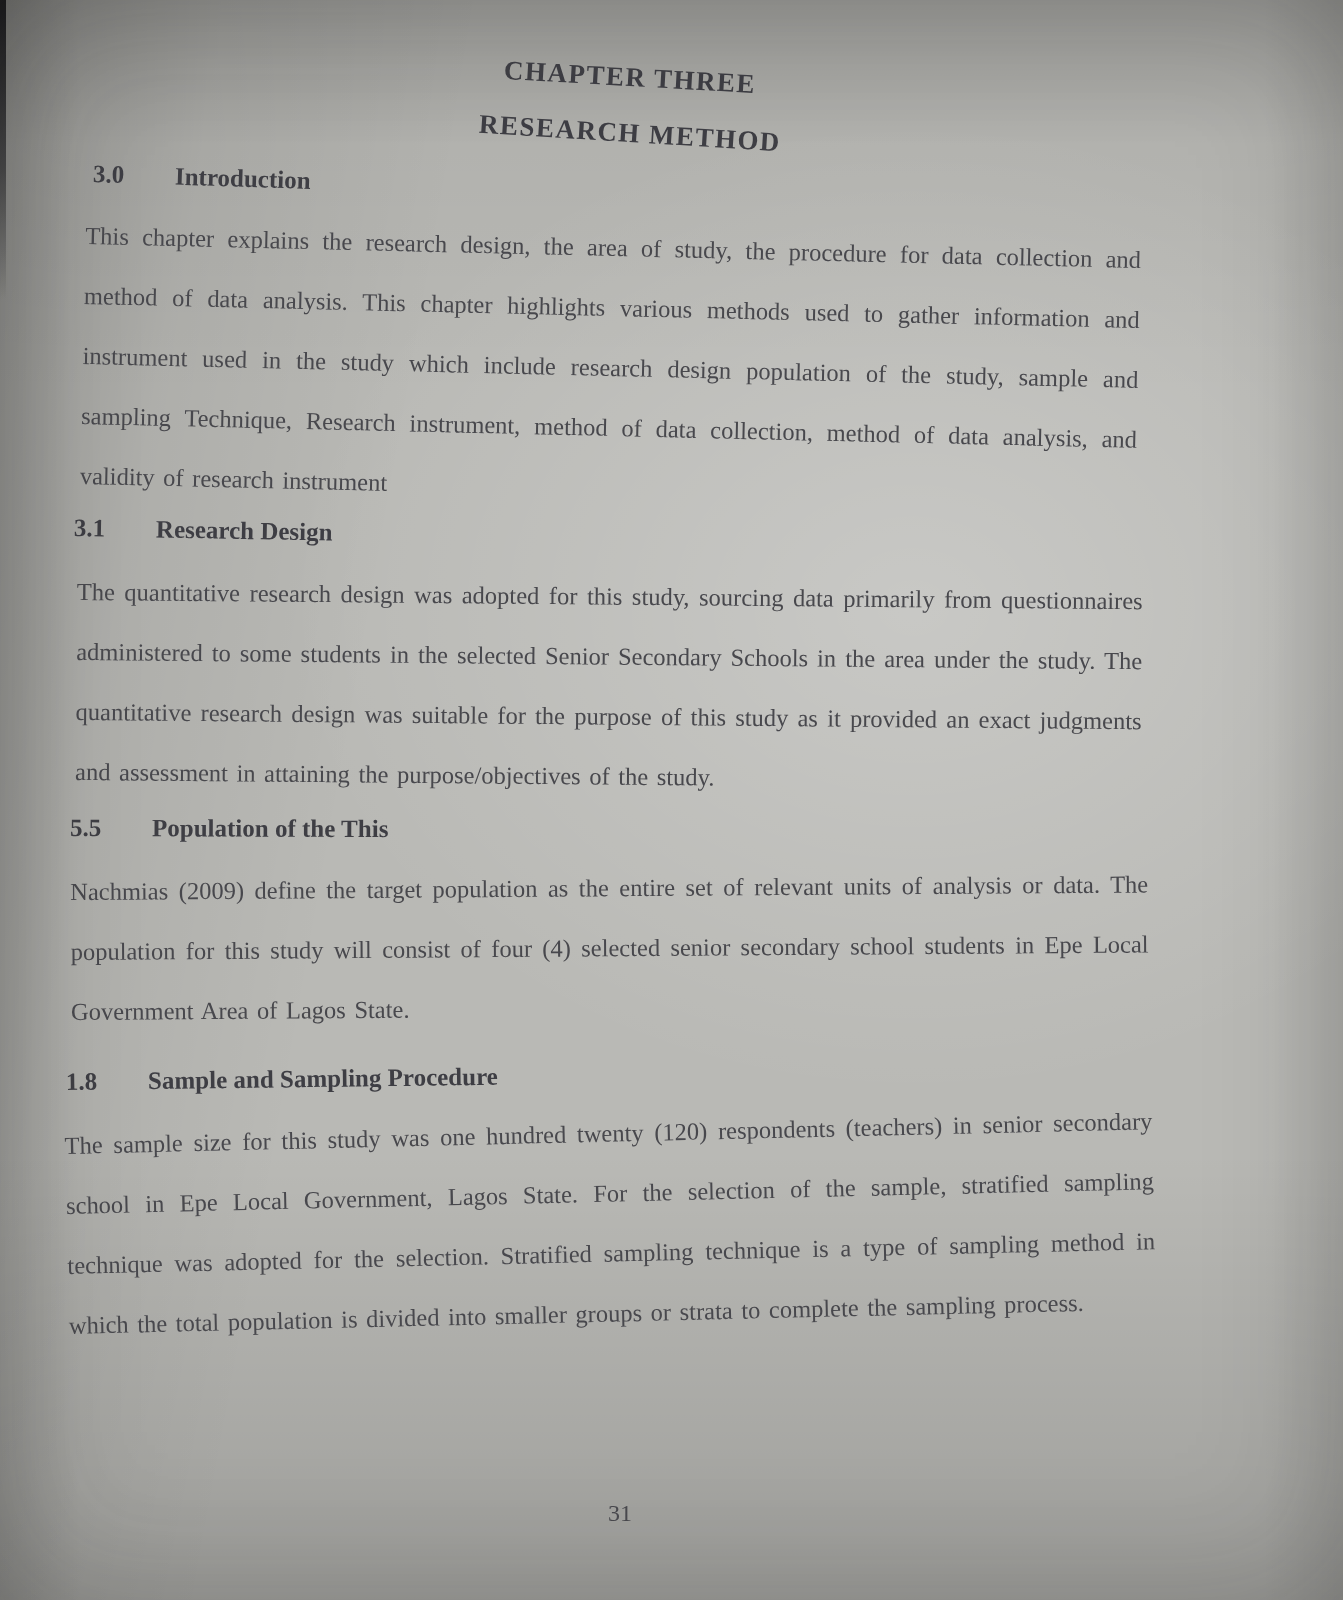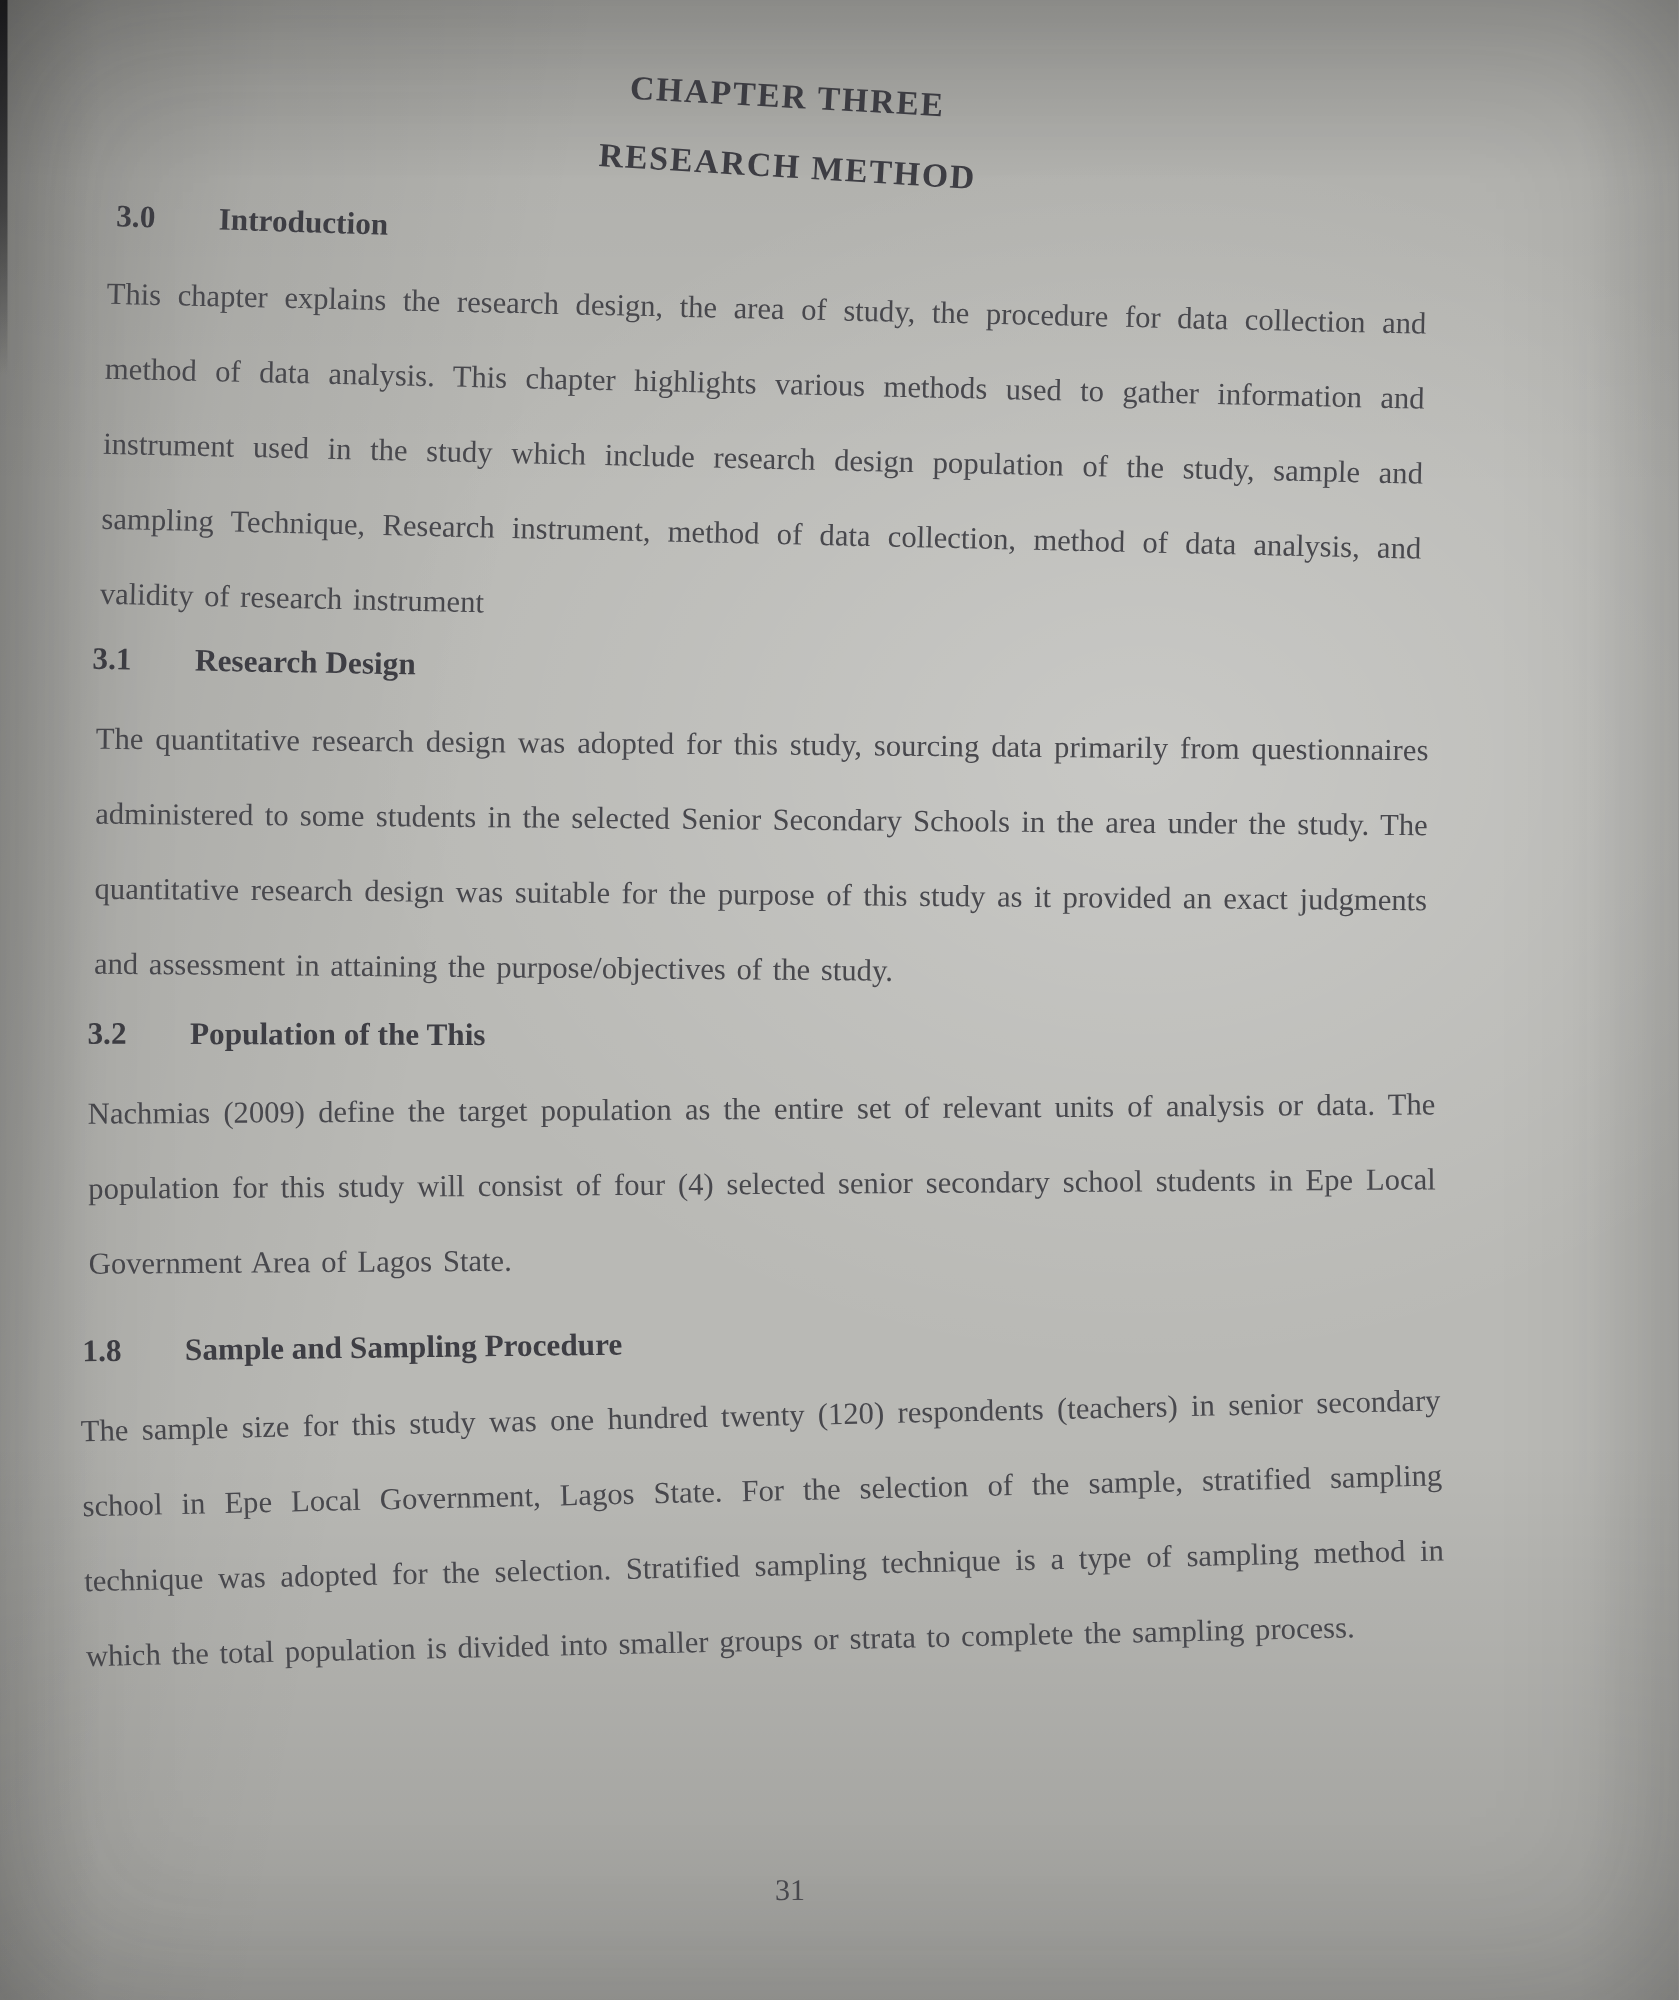--- a/index.html
+++ b/index.html
@@ -82,21 +82,21 @@
   #h-s1 { top: 514px;  left: 74px; transform: rotate(1.0deg); }
   #p-s1 { top: 562px;  left: 77px; width: 1066px; transform: rotate(0.5deg); }
   #h-s2 { top: 814px;  left: 70px; transform: rotate(0.2deg); }
   #p-s2 { top: 862px;  left: 70px; width: 1078px; transform: rotate(-0.4deg); }
   #h-s3 { top: 1068px; left: 66px; transform: rotate(-0.7deg); }
   #p-s3 { top: 1116px; left: 64px; width: 1088px; transform: rotate(-1.3deg); }
 
   .page-number {
     position: absolute;
     top: 1500px;
-    left: 12px;
+    left: 0;
     width: 1240px;
     text-align: center;
     font-size: 24px;
     color: #4a4a4f;
   }
 </style>
 </head>
 <body>
 
 <div class="photo">
@@ -112,21 +112,21 @@
       <span class="sec-num">3.0</span><span class="sec-title">Introduction</span>
     </div>
     <p class="para" id="p-s0">This chapter explains the research design, the area of study, the procedure for data collection and method of data analysis. This chapter highlights various methods used to gather information and instrument used in the study which include research design population of the study, sample and sampling Technique, Research instrument, method of data collection, method of data analysis, and validity of research instrument</p>
 
     <div class="sec-heading" id="h-s1">
       <span class="sec-num">3.1</span><span class="sec-title">Research Design</span>
     </div>
     <p class="para" id="p-s1">The quantitative research design was adopted for this study, sourcing data primarily from questionnaires administered to some students in the selected Senior Secondary Schools in the area under the study. The quantitative research design was suitable for the purpose of this study as it provided an exact judgments and assessment in attaining the purpose/objectives of the study.</p>
 
     <div class="sec-heading" id="h-s2">
-      <span class="sec-num">3.2</span><span class="sec-title">Population of the This</span>
+      <span class="sec-num">5.5</span><span class="sec-title">Population of the This</span>
     </div>
     <p class="para" id="p-s2">Nachmias (2009) define the target population as the entire set of relevant units of analysis or data. The population for this study will consist of four (4) selected senior secondary school students in Epe Local Government Area of Lagos State.</p>
 
     <div class="sec-heading" id="h-s3">
       <span class="sec-num">1.8</span><span class="sec-title">Sample and Sampling Procedure</span>
     </div>
     <p class="para" id="p-s3">The sample size for this study was one hundred twenty (120) respondents (teachers) in senior secondary school in Epe Local Government, Lagos State. For the selection of the sample, stratified sampling technique was adopted for the selection. Stratified sampling technique is a type of sampling method in which the total population is divided into smaller groups or strata to complete the sampling process.</p>
 
     <div class="page-number">31</div>
   </div>

